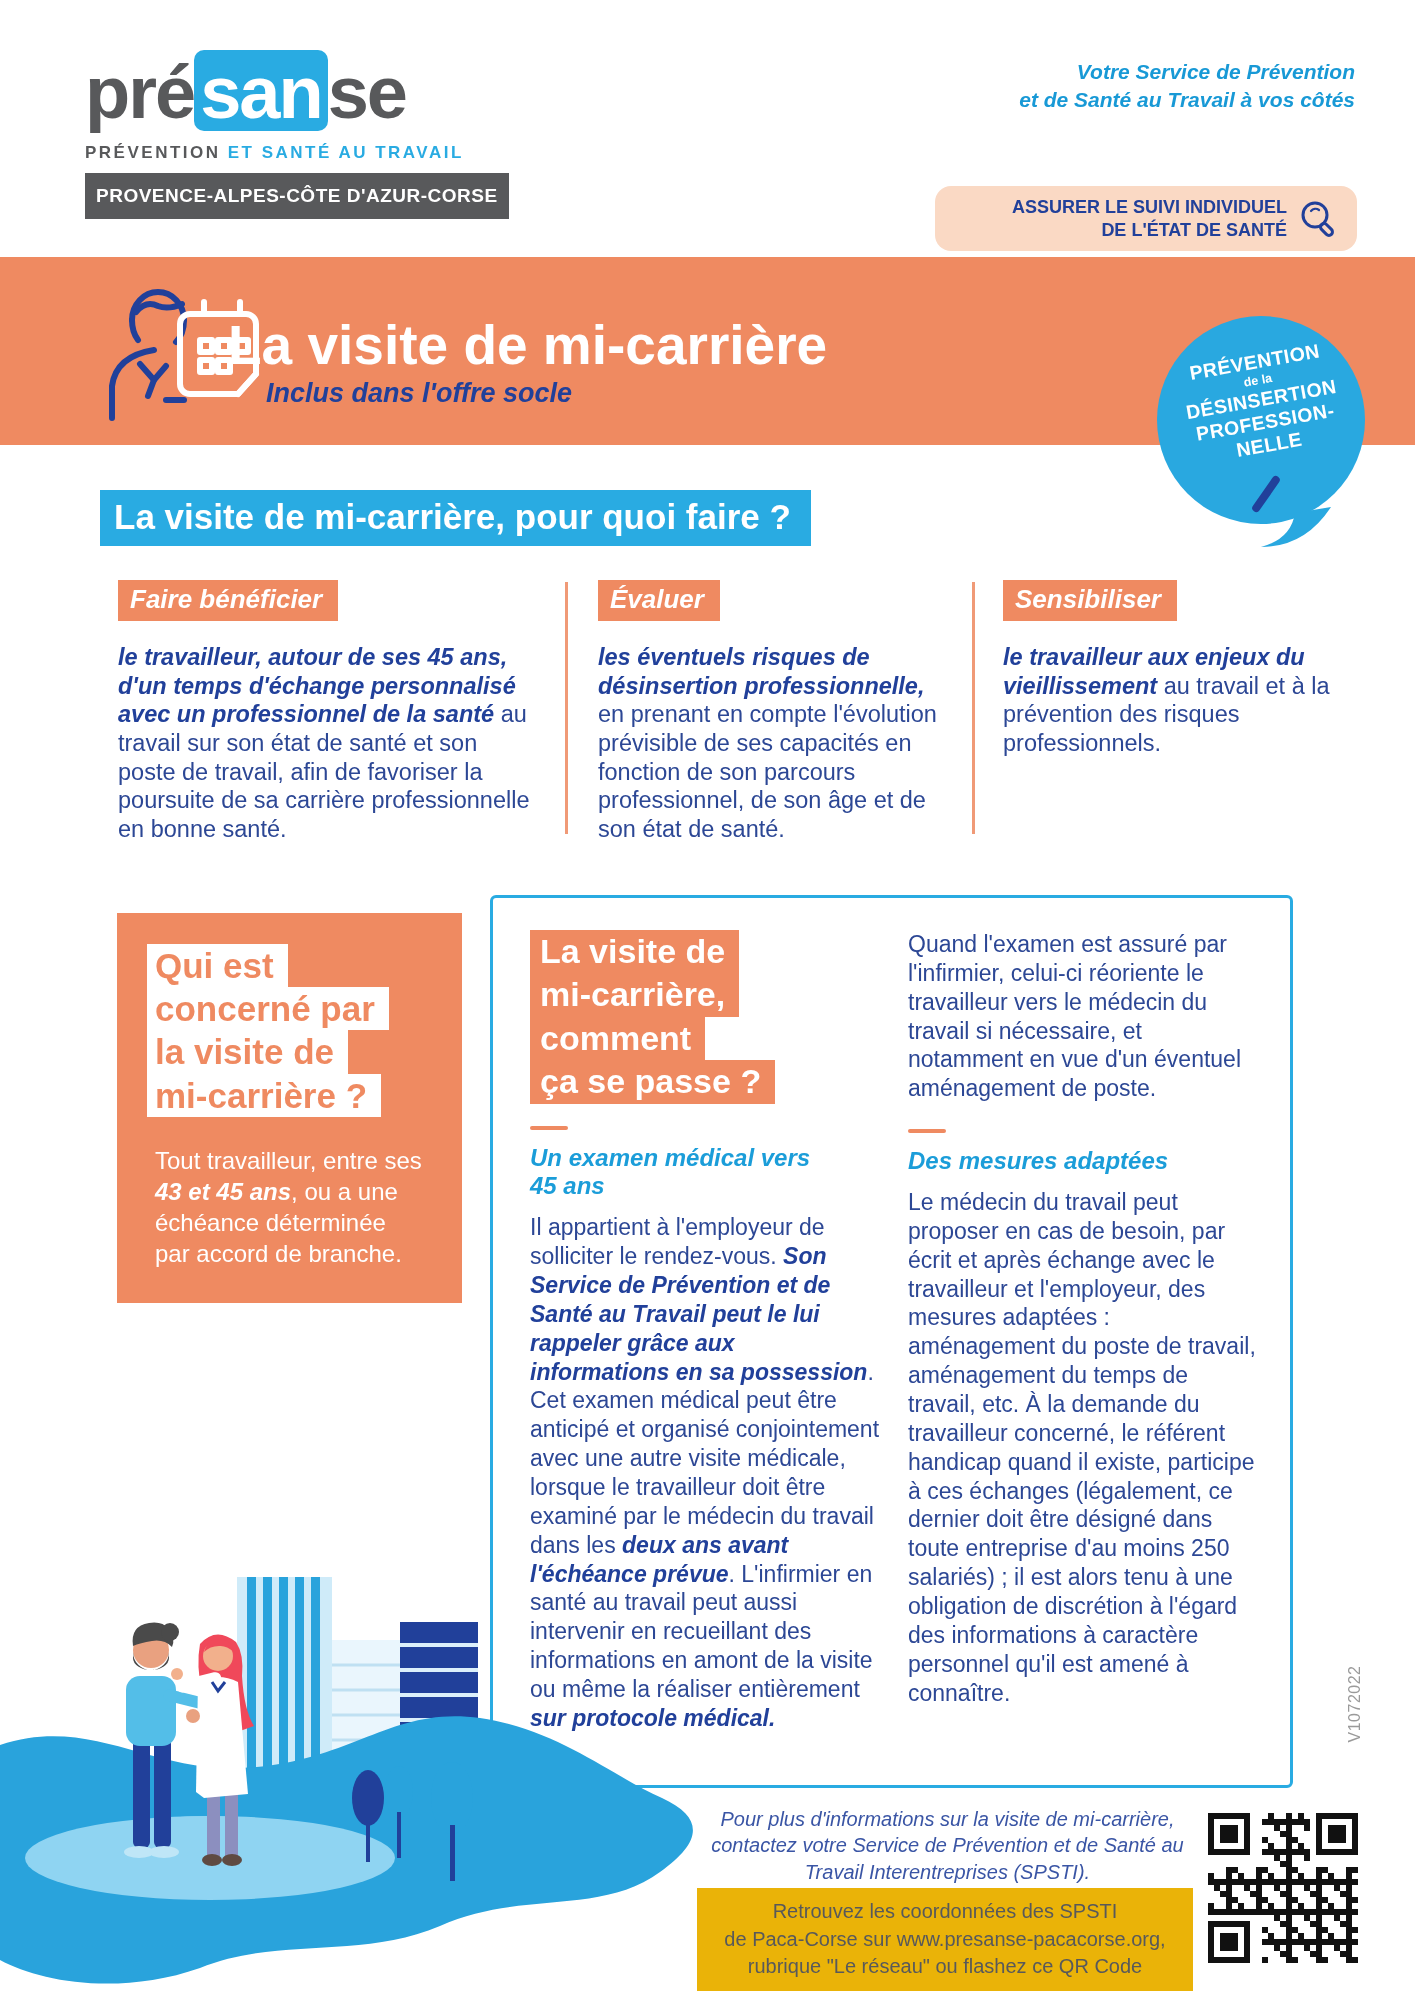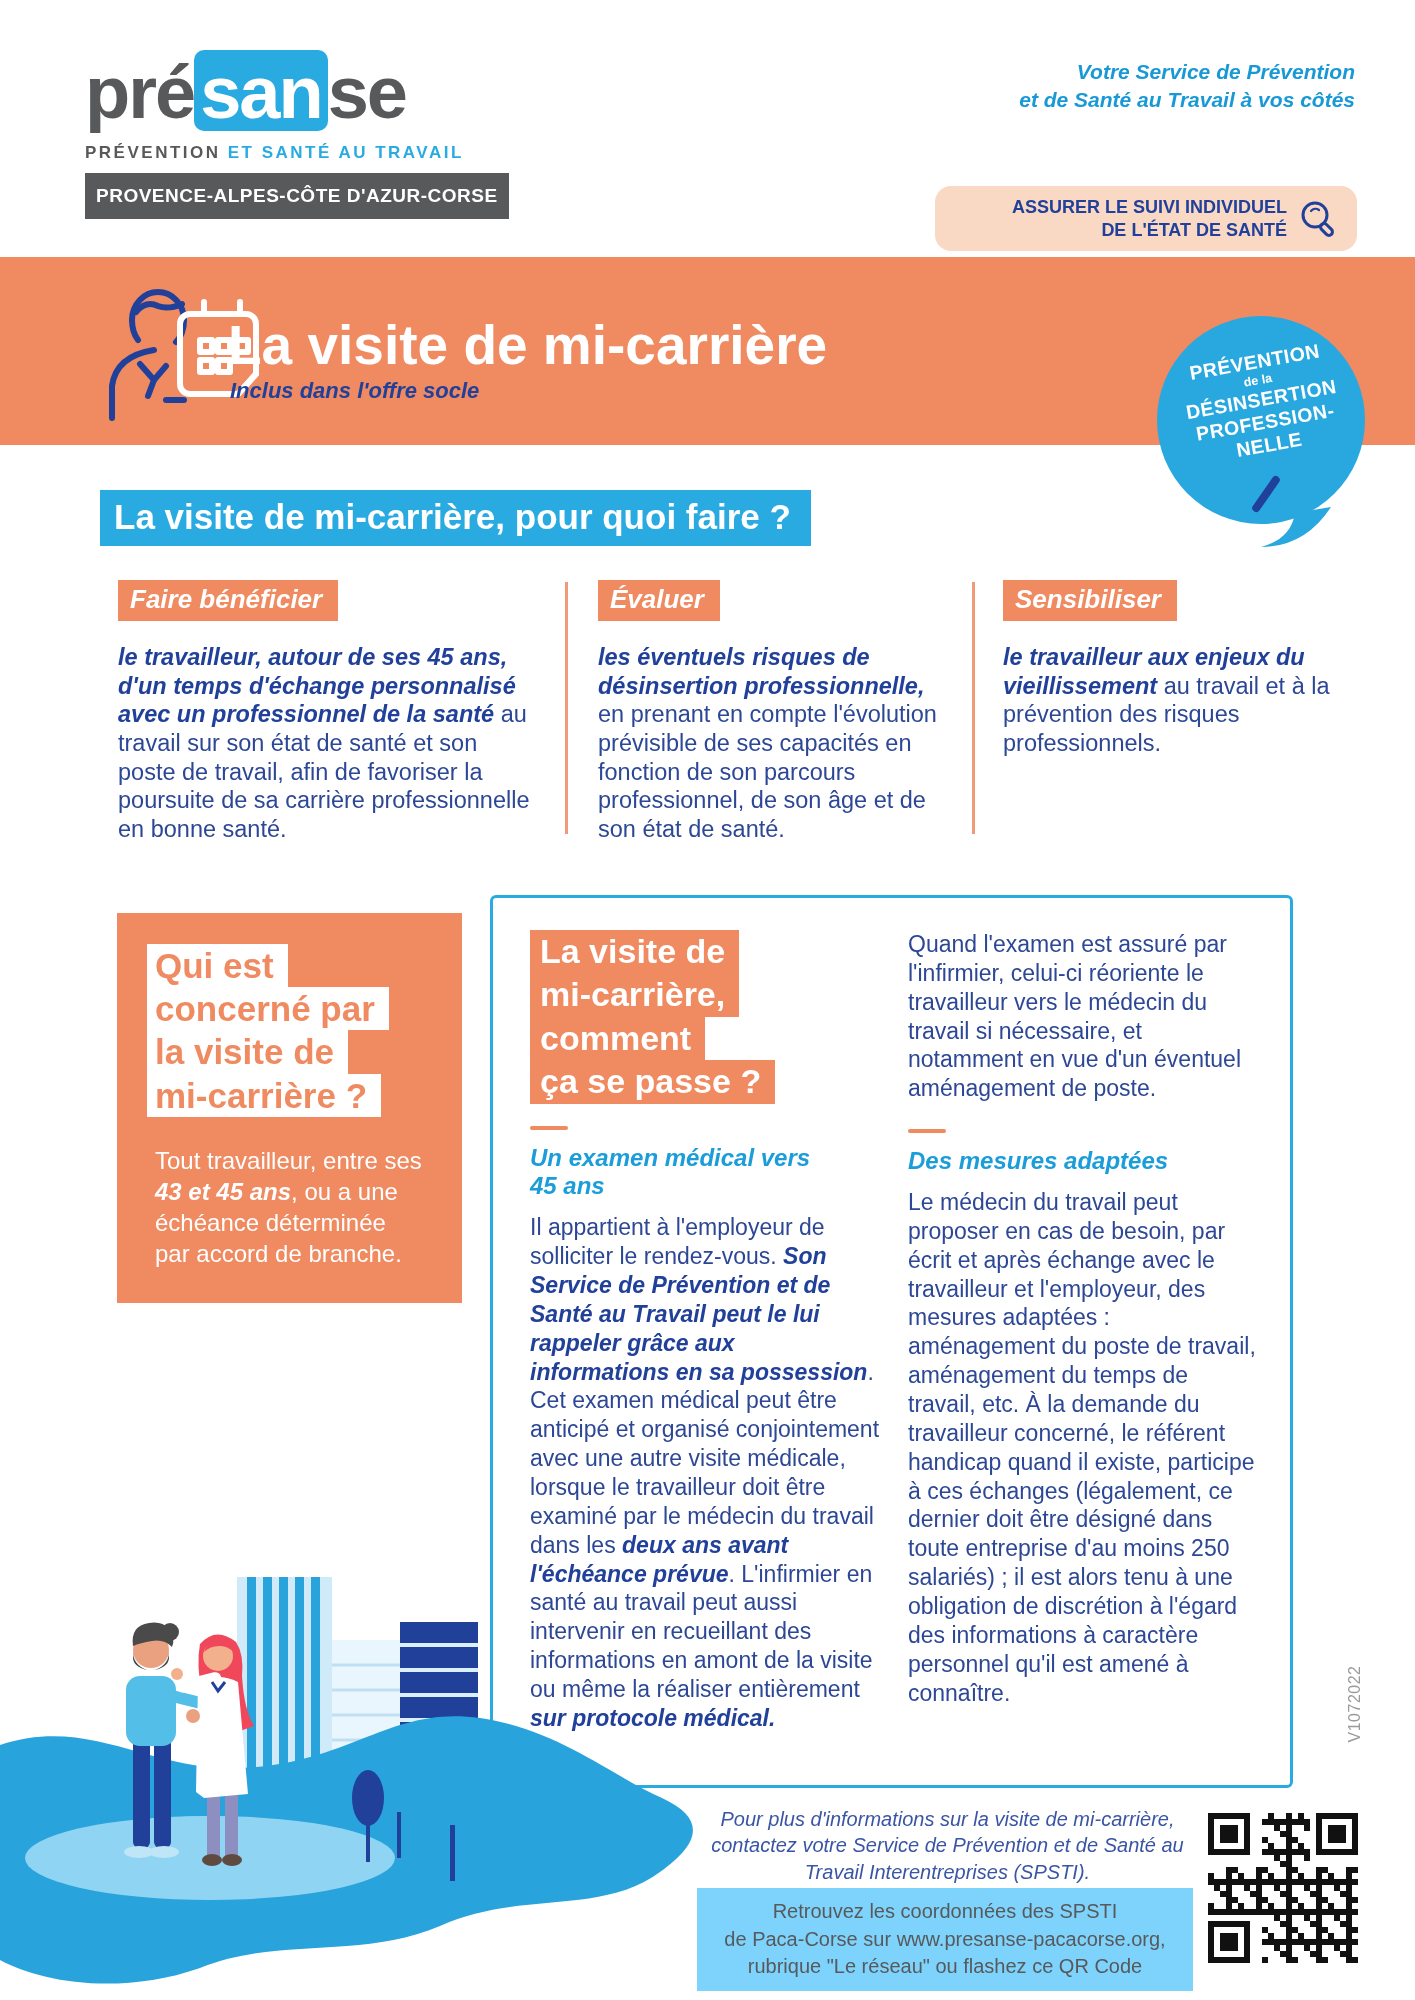--- a/index.html
+++ b/index.html
@@ -15,21 +15,21 @@
   .logo-region{display:inline-block;background:#58595B;color:#fff;font-size:19px;font-weight:bold;
                letter-spacing:0.5px;padding:12px 11px;}
   .top-tagline{font-size:21px;font-weight:bold;font-style:italic;color:#1899D6;text-align:right;line-height:1.35;}
   .badge{background:#FAD9C4;border-radius:16px;display:flex;align-items:center;justify-content:flex-end;
          gap:10px;padding:10px 16px;}
   .badge-text{font-size:18px;font-weight:bold;color:#21409A;text-align:right;line-height:1.25;}
 
   
   .banner{left:0;top:257px;width:1415px;height:188px;background:#EF8A61;}
   .banner-title{font-size:55px;font-weight:bold;color:#ffffff;line-height:1;}
-  .banner-sub{font-size:22px;font-weight:bold;font-style:italic;color:#21409A;}
+  .banner-sub{font-size:27px;font-weight:bold;font-style:italic;color:#21409A;margin-left:36px;}
   .bubble-txt{width:230px;text-align:center;color:#fff;font-weight:bold;line-height:1.18;
               transform:rotate(-10deg);}
   .bubble-l{font-size:19.5px;letter-spacing:0.5px;}
   .bubble-s{font-size:12.5px;}
   .bubble-slash{width:42px;height:8px;background:#21409A;border-radius:4px;transform:rotate(-55deg);}
 
   
   .sec-title{background:#29ABE2;color:#fff;font-size:35px;font-weight:bold;padding:7px 20px 9px 14px;display:inline-block;}
   .col-label{background:#EF8A61;color:#fff;font-size:26px;font-weight:bold;font-style:italic;
              padding:4px 16px 6px 12px;display:inline-block;}
@@ -48,21 +48,21 @@
   
   .how-box{left:490px;top:895px;width:803px;height:893px;background:#fff;border:3px solid #29ABE2;border-radius:6px;box-sizing:border-box;}
   .how-head div{display:table;background:#EF8A61;color:#fff;font-size:34px;font-weight:bold;
                 line-height:1.13;padding:2px 14px 3px 10px;}
   .dash{width:38px;height:4px;background:#EF8A61;border-radius:2px;}
   .subhead{font-size:24px;font-weight:bold;font-style:italic;color:#1B9DD9;line-height:1.2;}
   .box-p{font-size:23px;color:#2C4795;line-height:1.255;}
 
   
   .foot-info{font-size:20px;font-style:italic;color:#3A55A5;text-align:center;line-height:1.32;}
-  .gray-box{background:#7dd3fc;color:#58595B;font-size:20px;text-align:center;line-height:1.38;padding:10px 6px;}
+  .gray-box{background:#eab308;color:#58595B;font-size:20px;text-align:center;line-height:1.38;padding:10px 6px;}
   .version{font-size:16px;color:#9A9A9A;transform:rotate(-90deg);transform-origin:center;letter-spacing:0.5px;}
 </style>
 </head>
 <body>
 
 <div class="page">
 
   <div class="abs" style="left:85px;top:50px;">
     <div class="logo-word"><span>pré</span><span class="logo-san">san</span><span>se</span></div>
     <div class="logo-tagline" style="margin-top:12px;"><span>PRÉVENTION</span> <span class="blue">ET SANTÉ AU TRAVAIL</span></div>

